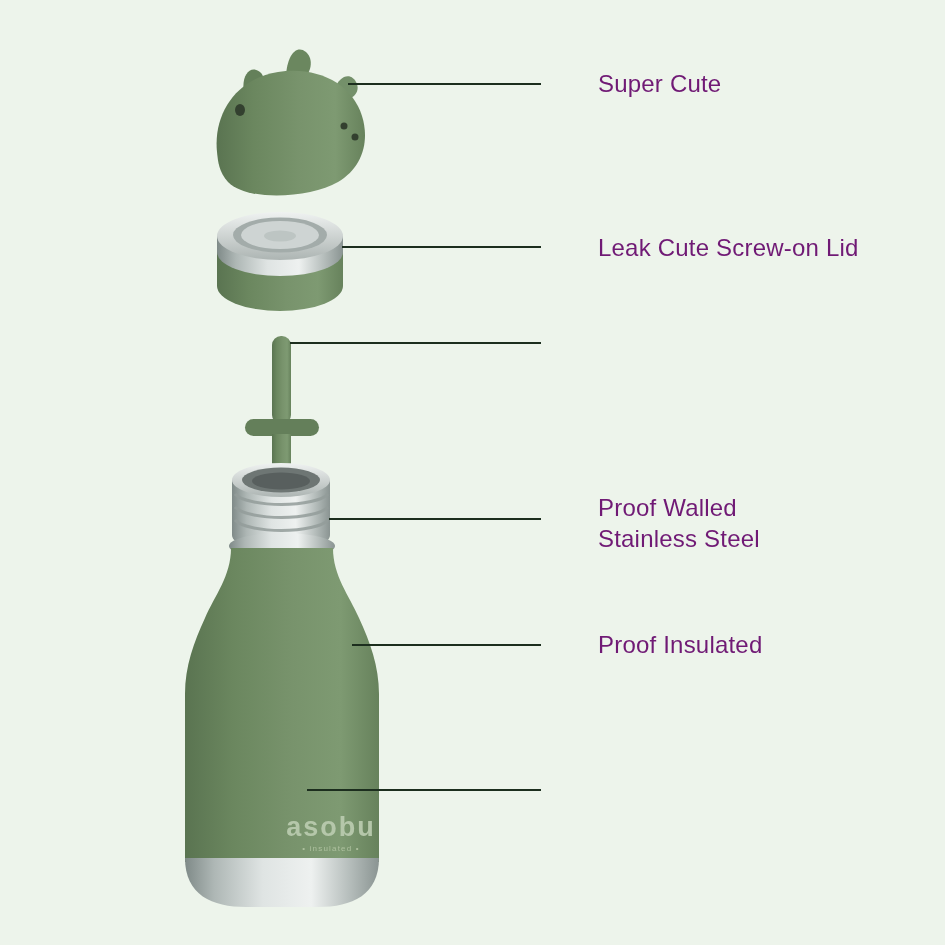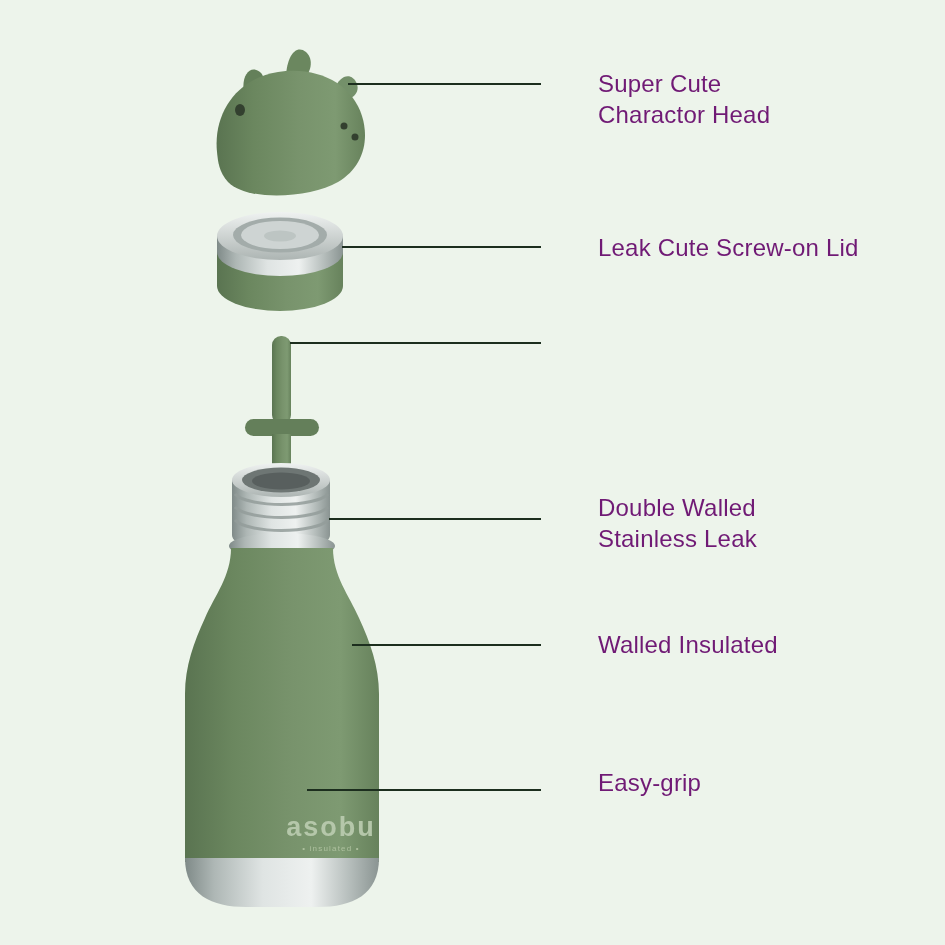--- a/index.html
+++ b/index.html
@@ -100,34 +100,32 @@
       <line x1="342" y1="247" x2="541" y2="247"></line>
       <line x1="290" y1="343" x2="541" y2="343"></line>
       <line x1="329" y1="519" x2="541" y2="519"></line>
       <line x1="352" y1="645" x2="541" y2="645"></line>
       <line x1="307" y1="790" x2="541" y2="790"></line>
     </g>
   </svg>
 
   <div class="callout" style="top:68px">
     <span class="cl-line">Super Cute</span>
-    <span class="cl-line">Charactor Head</span>
   </div>
 
   <div class="callout" style="top:232px">
     <span class="cl-line">Leak Cute Screw-on Lid</span>
   </div>
 
 
   <div class="callout" style="top:492px">
-    <span class="cl-line">Double Walled</span>
-    <span class="cl-line">Stainless Leak</span>
+    <span class="cl-line">Proof Walled</span>
+    <span class="cl-line">Stainless Steel</span>
   </div>
 
   <div class="callout" style="top:629px">
-    <span class="cl-line">Walled Insulated</span>
+    <span class="cl-line">Proof Insulated</span>
   </div>
 
   <div class="callout" style="top:767px">
-    <span class="cl-line">Easy-grip</span>
   </div>
 
 </div>
 
 </body></html>

